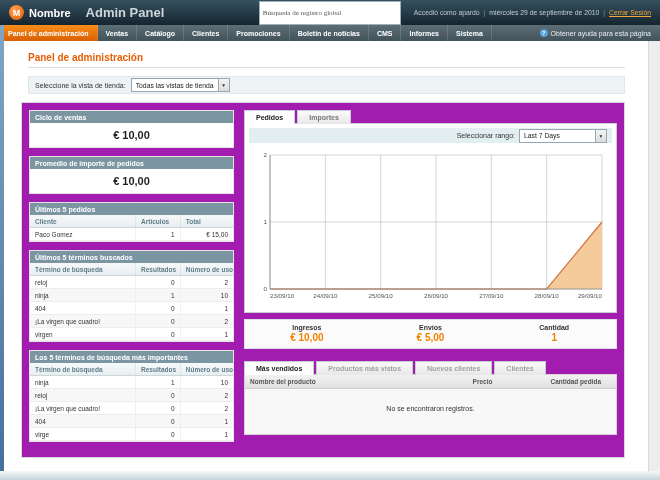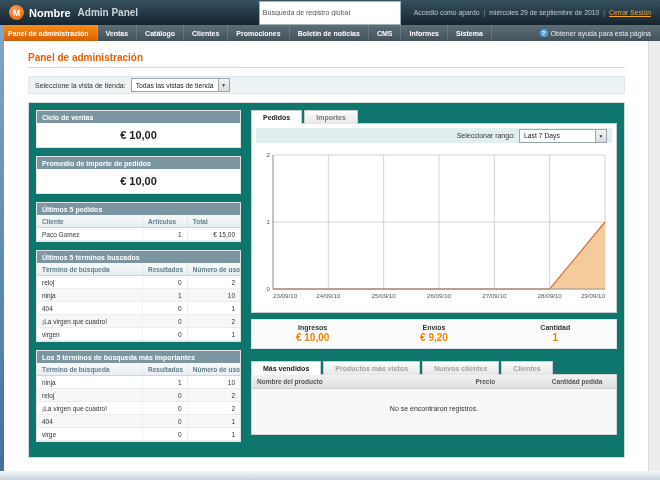--- a/index.html
+++ b/index.html
@@ -8,43 +8,43 @@
 
   
   .edge-left{position:absolute;left:0;top:25px;bottom:9px;width:4px;background:linear-gradient(180deg,#7fa6c6,#46719a);}
   .edge-right{position:absolute;right:0;top:41px;bottom:9px;width:11px;background:#ededed;border-left:1px solid #dadada;}
   .bottom-strip{position:absolute;left:0;right:0;bottom:0;height:9px;background:linear-gradient(#f5f8f9,#c7d4da);}
 
   
   .header{position:absolute;top:0;left:0;right:0;height:25px;background:linear-gradient(#36515f,#152530);display:flex;align-items:center;padding:0 9px;box-sizing:border-box;gap:5px;}
   .logo-badge{width:15px;height:15px;border-radius:50%;background:radial-gradient(circle at 35% 30%,#ff9d52,#e65c00);color:#fff;font-weight:bold;font-size:9px;display:flex;align-items:center;justify-content:center;flex:0 0 auto;}
   .logo-text{color:#fff;font-size:11px;font-weight:bold;}
-  .logo-suffix{color:#ccd6da;font-size:10px;font-weight:bold;margin-left:2px;}
-  .header-search{margin-left:auto;width:142px;height:24px;font-size:7px;color:#555;border:1px solid #9fb1ba;padding:8px 3px;background:#fff;box-sizing:border-box;font-family:Liberation Sans, sans-serif;}
+  .logo-suffix{color:#ccd6da;font-size:13px;font-weight:bold;margin-left:10px;}
+  .header-search{margin-left:auto;width:142px;height:24px;font-size:7px;color:#555;border:1px solid #9fb1ba;padding:8px 3px;background:#fff;box-sizing:border-box;font-family:Liberation Serif, serif;}
   .header-right{display:flex;align-items:center;gap:4px;font-size:6.8px;color:#bfcbd2;white-space:nowrap;margin-left:8px;}
   .sep{color:#7e919b;}
   .logout{color:#f2a93c;text-decoration:underline;cursor:pointer;}
 
   
   .nav{position:absolute;top:25px;left:0;right:0;height:16px;background:linear-gradient(#5d6e77,#41525b);display:flex;align-items:stretch;font-size:7px;color:#fff;}
   .nav-item{display:flex;align-items:center;padding:0 8px;border-right:1px solid rgba(255,255,255,.14);cursor:pointer;font-weight:bold;}
   .nav-item.active{background:linear-gradient(#f98d18,#d95f02);}
   .nav-help{margin-left:auto;display:flex;align-items:center;gap:3px;padding:0 9px;font-weight:normal;color:#e8eef1;cursor:pointer;}
   .help-dot{width:8px;height:8px;border-radius:50%;background:#57a4dc;color:#fff;font-size:6px;font-weight:bold;display:flex;align-items:center;justify-content:center;}
 
   
   .content{position:absolute;top:41px;left:4px;right:11px;bottom:9px;background:#fff;overflow:hidden;}
   .page-title{color:#e85d02;font-size:10px;font-weight:bold;margin:11px 24px 4px 24px;}
   .title-rule{border-bottom:1px solid #dcdcdc;margin:0 24px 8px 24px;}
   .switcher{margin:0 24px;background:#edf3f4;border:1px solid #dfe7ea;height:18px;display:flex;align-items:center;padding:0 6px;font-size:7px;color:#333;gap:5px;box-sizing:border-box;}
   .fake-select{background:#fff;border:1px solid #98a7af;height:12px;display:inline-flex;align-items:stretch;font-size:6.8px;color:#222;cursor:pointer;}
   .fake-select .txt{display:flex;align-items:center;padding:0 4px;}
   .fake-select .arrow{border-left:1px solid #98a7af;width:10px;display:flex;align-items:center;justify-content:center;background:linear-gradient(#f4f4f4,#dcdcdc);font-size:5.5px;color:#333;}
 
-  .dashboard{margin:8px 24px 0 24px;border:1px solid #d9d9d9;padding:7px;display:flex;gap:10px;box-sizing:border-box;min-height:356px;background:#0f766e;}
+  .dashboard{margin:8px 24px 0 17px;border:1px solid #d9d9d9;padding:7px;display:flex;gap:10px;box-sizing:border-box;min-height:356px;background:#a21caf;}
   .left-col{width:205px;flex:0 0 auto;}
   .right-col{flex:1;min-width:0;}
 
   
   .widget{margin-bottom:8px;border:1px solid #e3e3e3;}
   .widget-head{background:#7b95a1;color:#fff;font-size:7px;font-weight:bold;padding:2.5px 5px;}
   .money{background:#fff;text-align:center;font-size:11px;font-weight:bold;color:#1f1f1f;padding:6px 0;}
   table.mini{width:100%;border-collapse:collapse;font-size:6.5px;color:#333;table-layout:fixed;}
   .mini th{background:linear-gradient(#f6f9fa,#e8eef0);color:#5f7d89;font-weight:bold;text-align:left;padding:2.5px 5px;border-bottom:1px solid #ccd7dc;border-right:1px solid #e0e7ea;overflow:hidden;white-space:nowrap;}
   .mini th:last-child{border-right:none;}
@@ -286,21 +286,21 @@
             </svg>
         </div>
 
         <div class="stats">
           <div class="stat">
             <div class="lbl">Ingresos</div>
             <div class="val">€ 10,00</div>
           </div>
           <div class="stat">
             <div class="lbl">Envíos</div>
-            <div class="val">€ 9,20</div>
+            <div class="val">€ 5,00</div>
           </div>
           <div class="stat">
             <div class="lbl">Cantidad</div>
             <div class="val">1</div>
           </div>
         </div>
 
         <div class="bottom-tabs">
           <span class="tab active">Más vendidos</span>
           <span class="tab dim">Productos más vistos</span>

